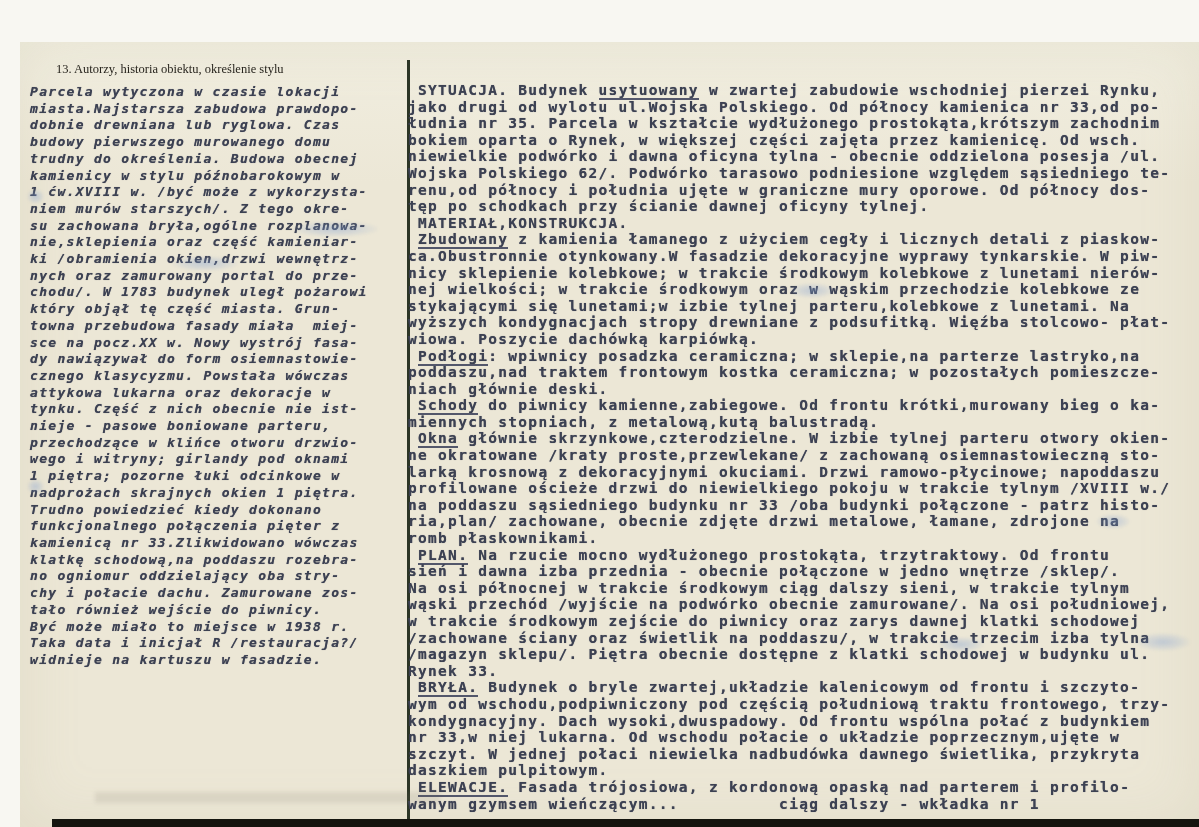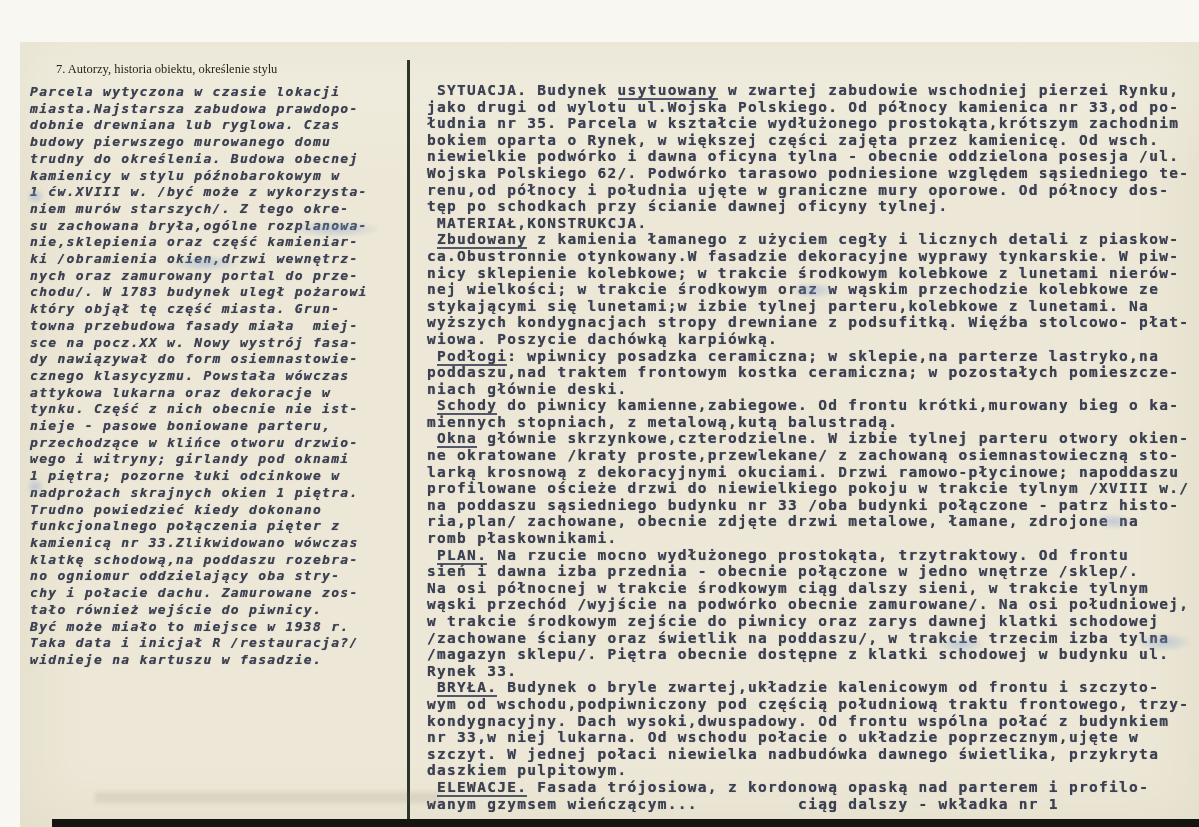--- a/index.html
+++ b/index.html
@@ -46,21 +46,21 @@
     font-weight: 700;
     color: var(--ink, #3c4152);
     white-space: pre;
     text-shadow: 0 0 0.7px rgba(58,62,84,0.75);
   }
   .col-left {
     left: 30px; top: 84px;
     font-size: 13px; line-height: 16.7px; letter-spacing: 1.3px; font-style: italic;
   }
   .col-right {
-    left: 427px; top: 82px;
+    left: 408px; top: 82px;
     font-size: 14.5px; line-height: 16.6px; letter-spacing: 1.3px;
   }
   .tline { white-space: pre; }
   .useg {
     border-bottom: 2px solid rgba(66,71,95,0.9);
     padding-bottom: 0px;
   }
   .smudge {
     position: absolute;
     pointer-events: none;
@@ -76,21 +76,21 @@
 </style>
 </head>
 <body>
 
 <div id="stage">
 
   <div class="paper"></div>
 
   <div class="divider"></div>
 
-  <div class="col-header hdr-left">7. Autorzy, historia obiektu, określenie stylu</div>
+  <div class="col-header hdr-left">13. Autorzy, historia obiektu, określenie stylu</div>
 
 
   <div class="typewriter col-left"><div class="tline"><span>Parcela wytyczona w czasie lokacji</span></div><div class="tline"><span>miasta.Najstarsza zabudowa prawdopo-</span></div><div class="tline"><span>dobnie drewniana lub ryglowa. Czas</span></div><div class="tline"><span>budowy pierwszego murowanego domu</span></div><div class="tline"><span>trudny do określenia. Budowa obecnej</span></div><div class="tline"><span>kamienicy w stylu późnobarokowym w</span></div><div class="tline"><span>1 ćw.XVIII w. /być może z wykorzysta-</span></div><div class="tline"><span>niem murów starszych/. Z tego okre-</span></div><div class="tline"><span>su zachowana bryła,ogólne rozplanowa-</span></div><div class="tline"><span>nie,sklepienia oraz część kamieniar-</span></div><div class="tline"><span>ki /obramienia okien,drzwi wewnętrz-</span></div><div class="tline"><span>nych oraz zamurowany portal do prze-</span></div><div class="tline"><span>chodu/. W 1783 budynek uległ pożarowi</span></div><div class="tline"><span>który objął tę część miasta. Grun-</span></div><div class="tline"><span>towna przebudowa fasady miała  miej-</span></div><div class="tline"><span>sce na pocz.XX w. Nowy wystrój fasa-</span></div><div class="tline"><span>dy nawiązywał do form osiemnastowie-</span></div><div class="tline"><span>cznego klasycyzmu. Powstała wówczas</span></div><div class="tline"><span>attykowa lukarna oraz dekoracje w</span></div><div class="tline"><span>tynku. Część z nich obecnie nie ist-</span></div><div class="tline"><span>nieje - pasowe boniowane parteru,</span></div><div class="tline"><span>przechodzące w klińce otworu drzwio-</span></div><div class="tline"><span>wego i witryny; girlandy pod oknami</span></div><div class="tline"><span>1 piętra; pozorne łuki odcinkowe w</span></div><div class="tline"><span>nadprożach skrajnych okien 1 piętra.</span></div><div class="tline"><span>Trudno powiedzieć kiedy dokonano</span></div><div class="tline"><span>funkcjonalnego połączenia pięter z</span></div><div class="tline"><span>kamienicą nr 33.Zlikwidowano wówczas</span></div><div class="tline"><span>klatkę schodową,na poddaszu rozebra-</span></div><div class="tline"><span>no ogniomur oddzielający oba stry-</span></div><div class="tline"><span>chy i połacie dachu. Zamurowane zos-</span></div><div class="tline"><span>tało również wejście do piwnicy.</span></div><div class="tline"><span>Być może miało to miejsce w 1938 r.</span></div><div class="tline"><span>Taka data i inicjał R /restauracja?/</span></div><div class="tline"><span>widnieje na kartuszu w fasadzie.</span></div></div>
 
   <div class="typewriter col-right"><div class="tline"><span> SYTUACJA. Budynek </span><span class="useg">usytuowany</span><span> w zwartej zabudowie wschodniej pierzei Rynku,</span></div><div class="tline"><span>jako drugi od wylotu ul.Wojska Polskiego. Od północy kamienica nr 33,od po-</span></div><div class="tline"><span>łudnia nr 35. Parcela w kształcie wydłużonego prostokąta,krótszym zachodnim</span></div><div class="tline"><span>bokiem oparta o Rynek, w większej części zajęta przez kamienicę. Od wsch.</span></div><div class="tline"><span>niewielkie podwórko i dawna oficyna tylna - obecnie oddzielona posesja /ul.</span></div><div class="tline"><span>Wojska Polskiego 62/. Podwórko tarasowo podniesione względem sąsiedniego te-</span></div><div class="tline"><span>renu,od północy i południa ujęte w graniczne mury oporowe. Od północy dos-</span></div><div class="tline"><span>tęp po schodkach przy ścianie dawnej oficyny tylnej.</span></div><div class="tline"><span> MATERIAŁ,KONSTRUKCJA.</span></div><div class="tline"><span> </span><span class="useg">Zbudowany</span><span> z kamienia łamanego z użyciem cegły i licznych detali z piaskow-</span></div><div class="tline"><span>ca.Obustronnie otynkowany.W fasadzie dekoracyjne wyprawy tynkarskie. W piw-</span></div><div class="tline"><span>nicy sklepienie kolebkowe; w trakcie środkowym kolebkowe z lunetami nierów-</span></div><div class="tline"><span>nej wielkości; w trakcie środkowym oraz w wąskim przechodzie kolebkowe ze</span></div><div class="tline"><span>stykającymi się lunetami;w izbie tylnej parteru,kolebkowe z lunetami. Na</span></div><div class="tline"><span>wyższych kondygnacjach stropy drewniane z podsufitką. Więźba stolcowo- płat-</span></div><div class="tline"><span>wiowa. Poszycie dachówką karpiówką.</span></div><div class="tline"><span> </span><span class="useg">Podłogi</span><span>: wpiwnicy posadzka ceramiczna; w sklepie,na parterze lastryko,na</span></div><div class="tline"><span>poddaszu,nad traktem frontowym kostka ceramiczna; w pozostałych pomieszcze-</span></div><div class="tline"><span>niach głównie deski.</span></div><div class="tline"><span> </span><span class="useg">Schody</span><span> do piwnicy kamienne,zabiegowe. Od frontu krótki,murowany bieg o ka-</span></div><div class="tline"><span>miennych stopniach, z metalową,kutą balustradą.</span></div><div class="tline"><span> </span><span class="useg">Okna</span><span> głównie skrzynkowe,czterodzielne. W izbie tylnej parteru otwory okien-</span></div><div class="tline"><span>ne okratowane /kraty proste,przewlekane/ z zachowaną osiemnastowieczną sto-</span></div><div class="tline"><span>larką krosnową z dekoracyjnymi okuciami. Drzwi ramowo-płycinowe; napoddaszu</span></div><div class="tline"><span>profilowane ościeże drzwi do niewielkiego pokoju w trakcie tylnym /XVIII w./</span></div><div class="tline"><span>na poddaszu sąsiedniego budynku nr 33 /oba budynki połączone - patrz histo-</span></div><div class="tline"><span>ria,plan/ zachowane, obecnie zdjęte drzwi metalowe, łamane, zdrojone na</span></div><div class="tline"><span>romb płaskownikami.</span></div><div class="tline"><span> </span><span class="useg">PLAN.</span><span> Na rzucie mocno wydłużonego prostokąta, trzytraktowy. Od frontu</span></div><div class="tline"><span>sień i dawna izba przednia - obecnie połączone w jedno wnętrze /sklep/.</span></div><div class="tline"><span>Na osi północnej w trakcie środkowym ciąg dalszy sieni, w trakcie tylnym</span></div><div class="tline"><span>wąski przechód /wyjście na podwórko obecnie zamurowane/. Na osi południowej,</span></div><div class="tline"><span>w trakcie środkowym zejście do piwnicy oraz zarys dawnej klatki schodowej</span></div><div class="tline"><span>/zachowane ściany oraz świetlik na poddaszu/, w trakcie trzecim izba tylna</span></div><div class="tline"><span>/magazyn sklepu/. Piętra obecnie dostępne z klatki schodowej w budynku ul.</span></div><div class="tline"><span>Rynek 33.</span></div><div class="tline"><span> </span><span class="useg">BRYŁA.</span><span> Budynek o bryle zwartej,układzie kalenicowym od frontu i szczyto-</span></div><div class="tline"><span>wym od wschodu,podpiwniczony pod częścią południową traktu frontowego, trzy-</span></div><div class="tline"><span>kondygnacyjny. Dach wysoki,dwuspadowy. Od frontu wspólna połać z budynkiem</span></div><div class="tline"><span>nr 33,w niej lukarna. Od wschodu połacie o układzie poprzecznym,ujęte w</span></div><div class="tline"><span>szczyt. W jednej połaci niewielka nadbudówka dawnego świetlika, przykryta</span></div><div class="tline"><span>daszkiem pulpitowym.</span></div><div class="tline"><span> </span><span class="useg">ELEWACJE.</span><span> Fasada trójosiowa, z kordonową opaską nad parterem i profilo-</span></div><div class="tline"><span>wanym gzymsem wieńczącym...          ciąg dalszy - wkładka nr 1</span></div></div>
 
   <div class="smudge" style="left:292px; top:221px; width:86px; height:16px;"></div>
   <div class="smudge" style="left:172px; top:256px; width:66px; height:15px;"></div>
   <div class="smudge" style="left:27px;  top:189px; width:17px; height:15px;"></div>
   <div class="smudge" style="left:27px;  top:479px; width:17px; height:15px;"></div>

